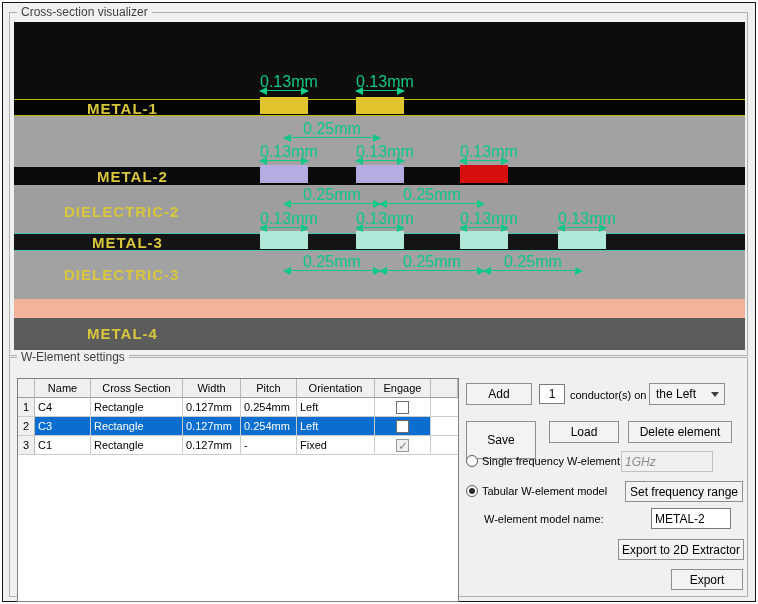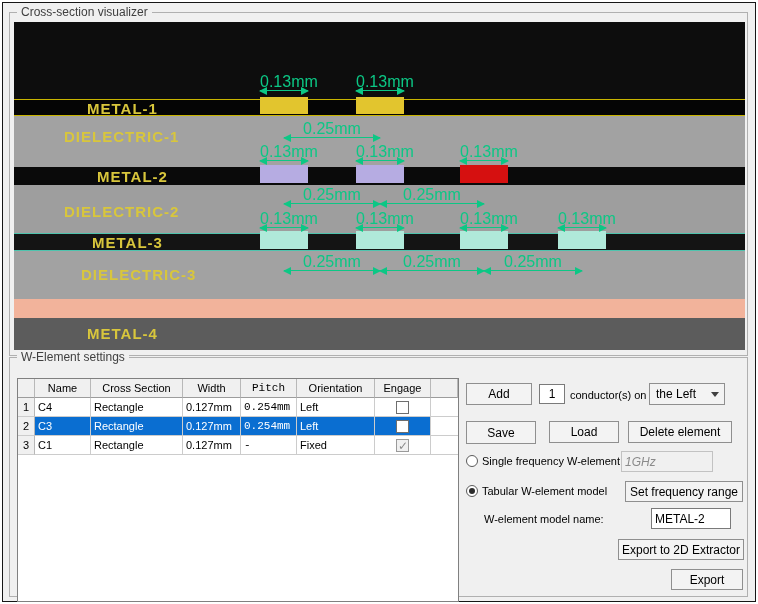--- a/index.html
+++ b/index.html
@@ -35,21 +35,21 @@
   
   .tbl { position:absolute; left:7px; top:20px; width:442px; height:224px; background:#fff;
          border:1px solid #808080; overflow:hidden; font-size:11px; color:#000; }
   .trow { display:flex; height:19px; line-height:18px; }
   .tc { border-right:1px solid #cccccc; border-bottom:1px solid #cccccc;
         padding:0 3px; overflow:hidden; white-space:nowrap; }
   .thead .tc { background:#f0f0f0; text-align:center; border-right:1px solid #b8b8b8;
                border-bottom:1px solid #9c9c9c; }
   .rn { background:#f0f0f0; text-align:center; padding:0; border-right:1px solid #b8b8b8; }
   .c0{width:17px;} .c1{width:56px;} .c2{width:92px;} .c3{width:58px;}
-  .c4{width:56px;font-family:Liberation Mono, monospace;} .c5{width:78px;} .c6{width:56px;}
+  .c4{width:56px;} .c5{width:78px;} .c6{width:56px;}
   .c7{flex:1; border-right:none; background:#fff;}
   .sel .tc { background:var(--row-selection); color:#fff; }
   .sel .rn { background:#f0f0f0; color:#000; }
   .sel .c7 { background:#fff; }
   .eng { display:flex; align-items:center; justify-content:center; }
   .cb { display:inline-block; width:13px; height:13px; background:#fff;
         border:1px solid #6e6e6e; position:relative; }
   .cb.checked::after { content:"\2713"; position:absolute; left:1px; top:-3px;
                        font-size:12px; color:#555; }
   .cb.disabled { background:#f0f0f0; border-color:#9a9a9a; }
@@ -77,29 +77,28 @@
 
 <div class="window">
 
   <div class="groupbox gb1">
     <span class="gb-label">Cross-section visualizer</span>
     <div class="canvas">
         <div class="layer" style="top: 0px; height: 77px; background: rgb(13, 13, 13);"></div>
         <div class="layer" style="top: 77px; height: 17px; background: rgb(5, 5, 5); border-top: 1px solid rgb(200, 180, 0); border-bottom: 1px solid rgb(200, 180, 0);"></div>
         <div class="layer-label" style="left: 73px; top: 78px;">METAL-1</div>
         <div class="layer" style="top: 94px; height: 51px; background: rgb(162, 162, 162);"></div>
-        <div class="layer-label" style="left: 50px; top: 106px;">DIELECTRIC-1</div>
         <div class="layer" style="top: 145px; height: 18px; background: rgb(10, 10, 10);"></div>
         <div class="layer-label" style="left: 83px; top: 146px;">METAL-2</div>
         <div class="layer" style="top: 163px; height: 48px; background: rgb(158, 158, 158);"></div>
         <div class="layer-label" style="left: 50px; top: 181px;">DIELECTRIC-2</div>
         <div class="layer" style="top: 211px; height: 18px; background: rgb(20, 20, 20); border-top: 1px solid rgb(79, 196, 174); border-bottom: 1px solid rgb(79, 196, 174);"></div>
         <div class="layer-label" style="left: 78px; top: 212px;">METAL-3</div>
         <div class="layer" style="top: 229px; height: 48px; background: rgb(162, 162, 162);"></div>
-        <div class="layer-label" style="left: 67px; top: 244px; text-align: center;">DIELECTRIC-3</div>
+        <div class="layer-label" style="left: 50px; top: 244px; text-align: center;">DIELECTRIC-3</div>
         <div class="layer" style="top: 277px; height: 19px; background: rgb(242, 179, 155);"></div>
         <div class="layer" style="top: 296px; height: 32px; background: rgb(92, 92, 92);"></div>
         <div class="layer-label" style="left: 73px; top: 303px;">METAL-4</div>
         <div class="conductor" style="left: 246px; top: 75px; width: 48px; height: 17px; background: rgb(226, 197, 46);"></div>
         <div class="conductor" style="left: 342px; top: 75px; width: 48px; height: 17px; background: rgb(226, 197, 46);"></div>
         <div class="conductor" style="left: 246px; top: 143px; width: 48px; height: 18px; background: rgb(182, 172, 226);"></div>
         <div class="conductor" style="left: 342px; top: 143px; width: 48px; height: 18px; background: rgb(182, 172, 226);"></div>
         <div class="conductor" style="left: 446px; top: 143px; width: 48px; height: 18px; background: rgb(214, 16, 16);"></div>
         <div class="conductor" style="left: 246px; top: 209px; width: 48px; height: 18px; background: rgb(176, 233, 218);"></div>
         <div class="conductor" style="left: 342px; top: 209px; width: 48px; height: 18px; background: rgb(176, 233, 218);"></div>
@@ -223,21 +222,21 @@
     </div>
 
     <button class="btn" style="left:456px;top:25px;width:66px;height:22px">Add</button>
     <input class="txt" style="left: 529px; top: 26px; width: 26px; height: 20px; text-align: center;" value="1">
     <span class="lbl" style="left:560px;top:31px">conductor(s) on</span>
     <div class="combo" style="left:639px;top:25px;width:76px;height:22px">
       <span>the Left</span>
       <span class="combo-arrow"></span>
     </div>
 
-    <button class="btn" style="left:456px;top:63px;width:70px;height:23px">Save</button>
+    <button class="btn" style="left:456px;top:63px;width:70px;height:38px">Save</button>
     <button class="btn" style="left:539px;top:63px;width:70px;height:22px">Load</button>
     <button class="btn" style="left:618px;top:63px;width:104px;height:22px">Delete element</button>
 
     <span class="radio" style="left:456px;top:97px"></span>
     <span class="lbl" style="left:472px;top:97px">Single frequency W-element model</span>
     <input class="txt disabled" style="left: 611px; top: 93px; width: 92px; height: 21px; font-style: italic;" value="1GHz">
 
     <span class="radio on" style="left:456px;top:127px"></span>
     <span class="lbl" style="left:472px;top:127px">Tabular W-element model</span>
     <button class="btn" style="left:615px;top:123px;width:118px;height:21px">Set frequency range</button>

